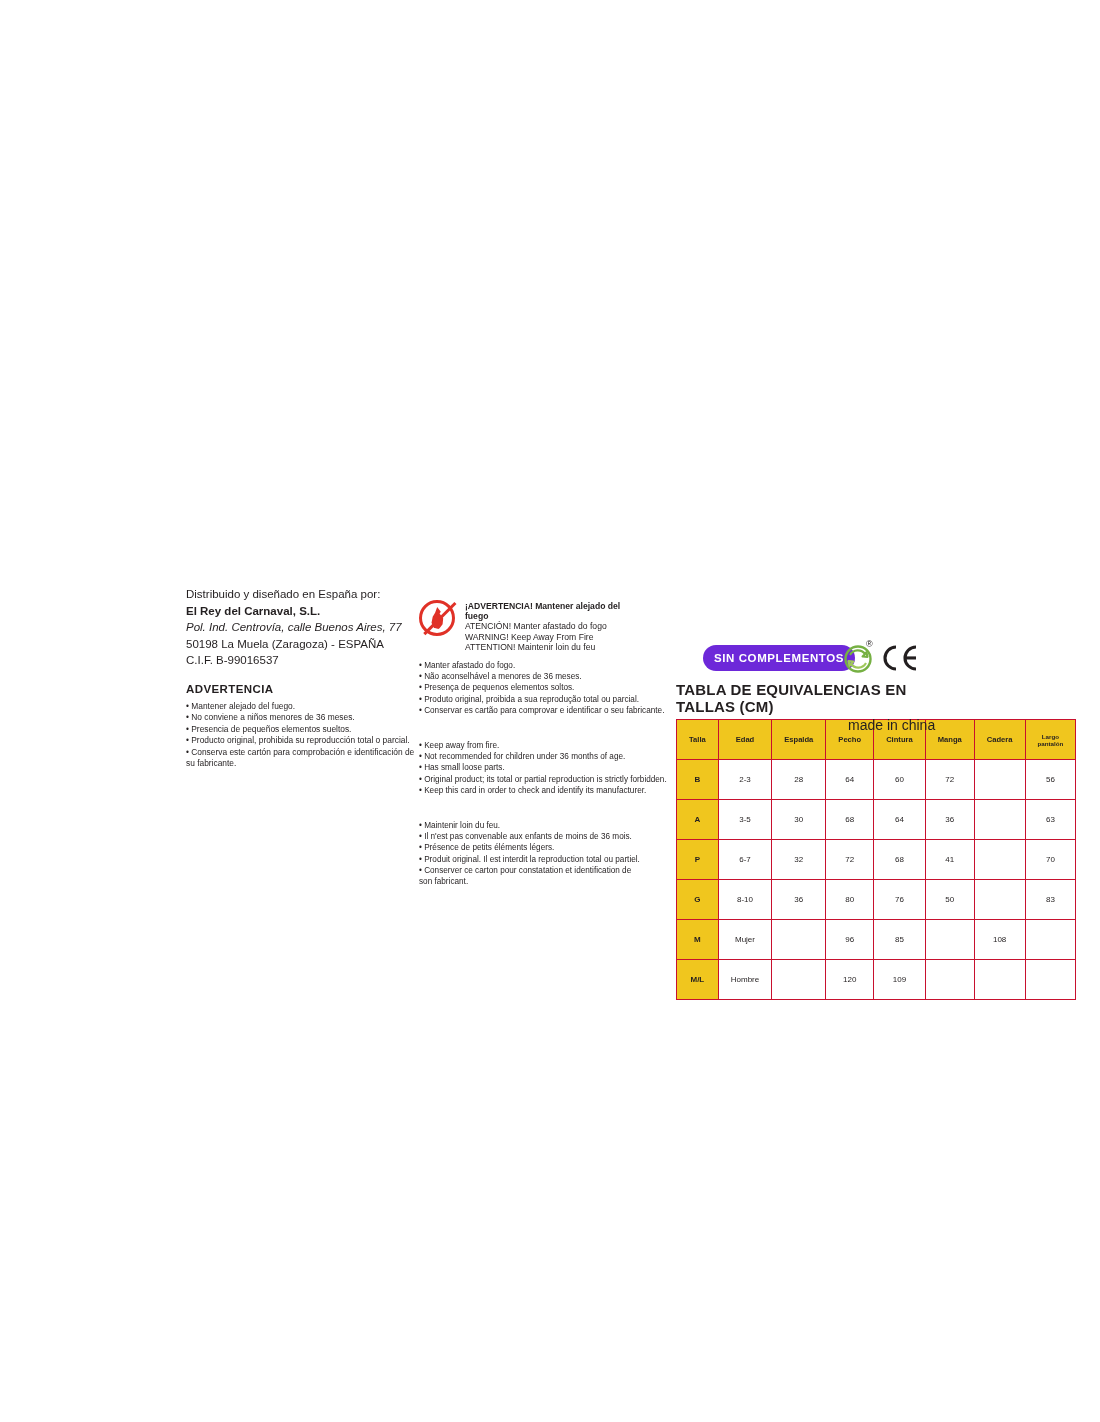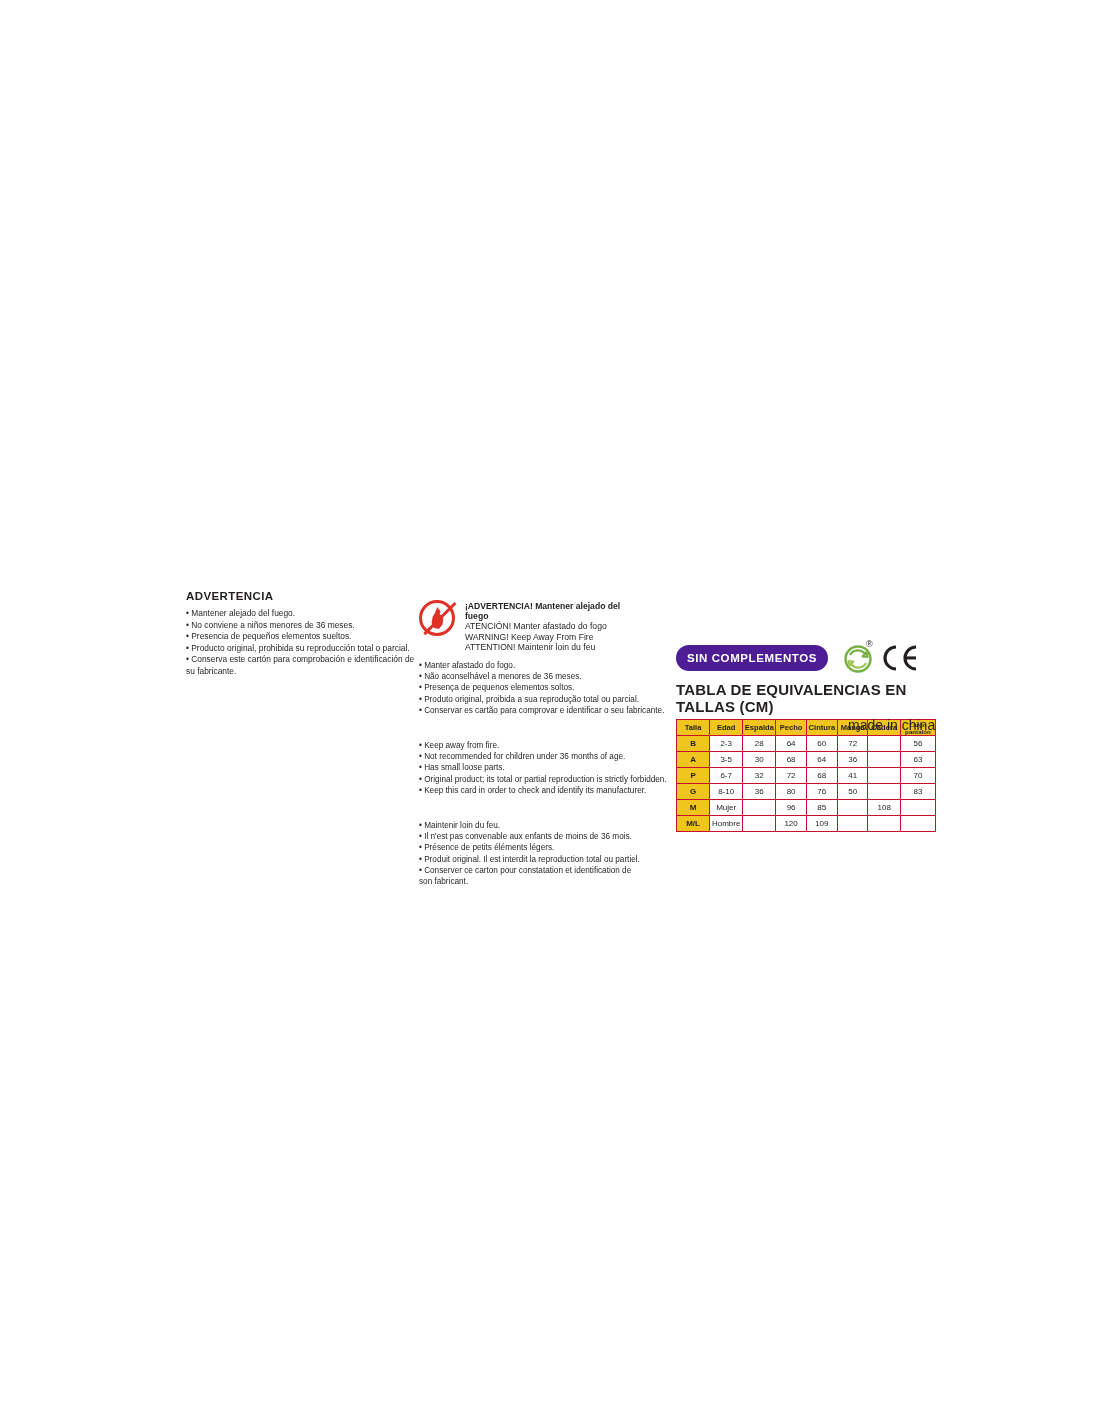--- a/index.html
+++ b/index.html
@@ -190,29 +190,30 @@
   
   .col-right {
     position: absolute;
     left: 676px;
     top: 645px;
     width: 260px;
   }
   .sin-badge {
     width: 152px;
     height: 26px;
-    background: #4c1d95;
+    background: #6d28d9;
     color: #ffffff;
     font-size: 11.5px;
     font-weight: 700;
     letter-spacing: 0.6px;
     display: flex;
     align-items: center;
     justify-content: center;
     border-radius: 13px;
+    margin-left: 27px;
   }
   .marks {
     position: absolute;
     left: 168px;
     top: -2px;
     width: 100px;
     height: 46px;
   }
   .green-point {
     position: absolute;
@@ -257,21 +258,21 @@
   table.sizes {
     margin-top: 4px;
     border-collapse: collapse;
     font-size: 8px;
     color: #231f20;
   }
   table.sizes th, table.sizes td {
     border: 0.8px solid #c8102e;
     text-align: center;
     vertical-align: middle;
-    padding: 0;
+    padding: 12px;
     height: 15px;
   }
   table.sizes th {
     background: #f0c61e;
     font-weight: 700;
     font-size: 7.6px;
     color: #231f20;
     line-height: 8px;
   }
   table.sizes th.two {
@@ -293,20 +294,27 @@
   .c-largo  { width: 36px; }
 </style>
 </head>
 <body>
 
 <div id="sheet">
 
   <div class="col-left">
 
 
+    <div class="addr">
+      <div>Distribuido y diseñado en España por:</div>
+      <div class="strong">El Rey del Carnaval, S.L.</div>
+      <div class="ital">Pol. Ind. Centrovía, calle Buenos Aires, 77</div>
+      <div>50198 La Muela (Zaragoza) - ESPAÑA</div>
+      <div>C.I.F. B-99016537</div>
+    </div>
 
     <div class="adv-title">ADVERTENCIA</div>
     <div class="bullets">
       <div>• Mantener alejado del fuego.</div>
       <div>• No conviene a niños menores de 36 meses.</div>
       <div>• Presencia de pequeños elementos sueltos.</div>
       <div>• Producto original, prohibida su reproducción total o parcial.</div>
       <div class="wrapline">• Conserva este cartón para comprobación e identificación de su fabricante.</div>
     </div>
   </div>

